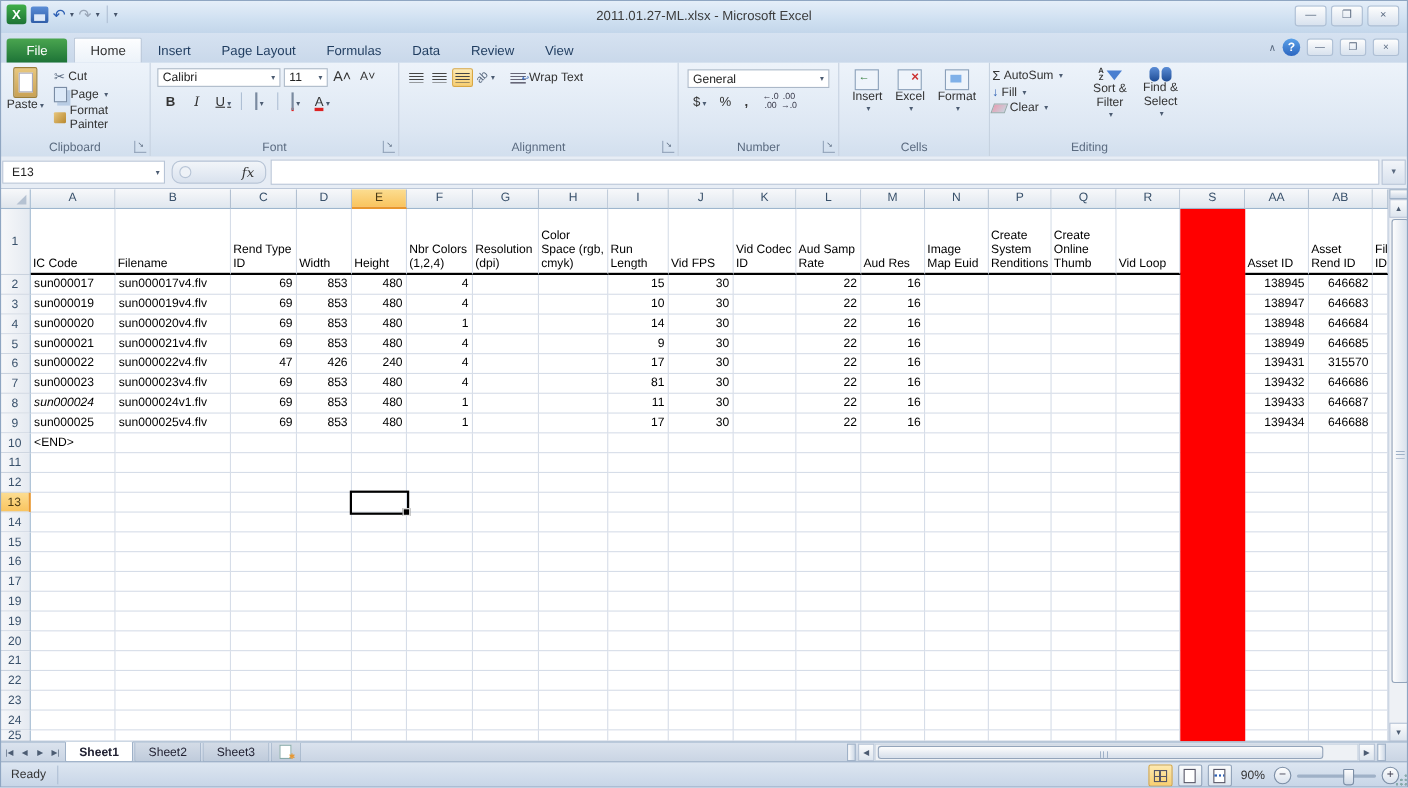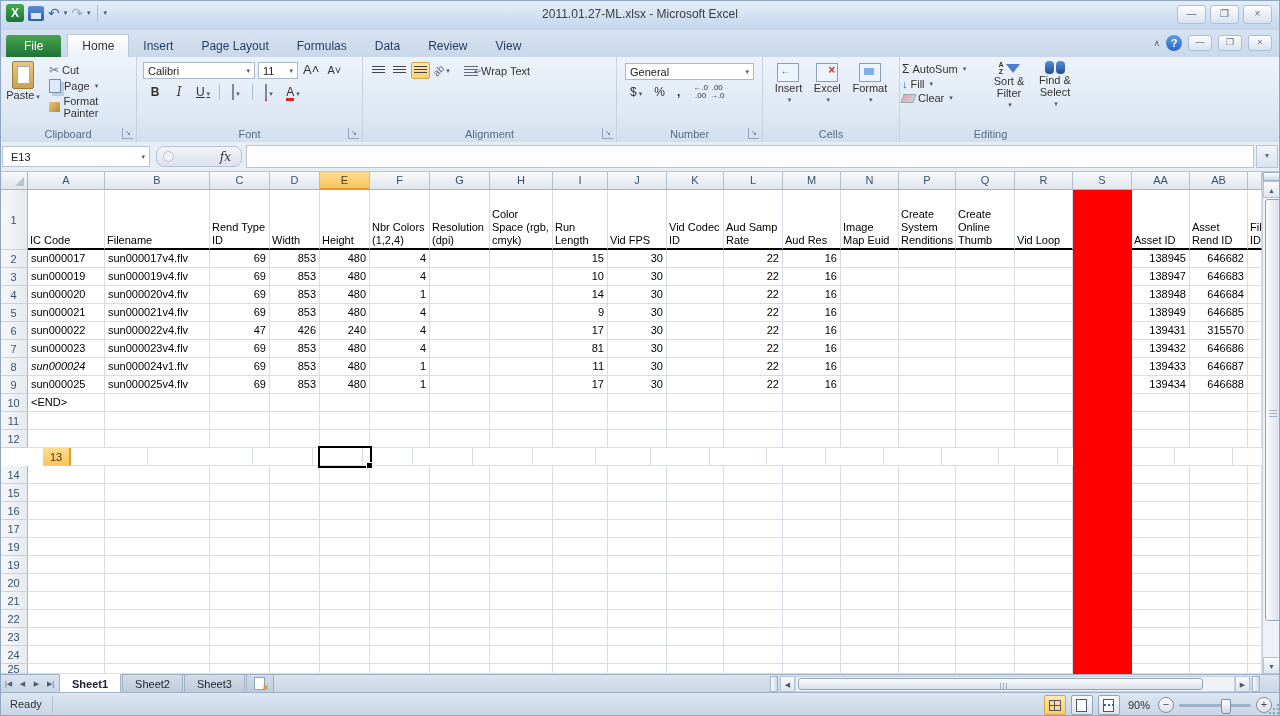--- a/index.html
+++ b/index.html
@@ -728,21 +728,21 @@
         <div class="cell" style="width: 58px; height: 18px;"></div>
         <div class="cell" style="width: 58px; height: 18px;"></div>
         <div class="cell" style="width: 57px; height: 18px;"></div>
         <div class="cell" style="width: 59px; height: 18px;"></div>
         <div class="cell" style="width: 58px; height: 18px;"></div>
         <div class="cell" style="width: 59px; height: 18px;"></div>
         <div class="cell" style="width: 58px; height: 18px;"></div>
         <div class="cell" style="width: 58px; height: 18px;"></div>
         <div class="cell" style="width: 14px; height: 18px;"></div>
       </div>
-      <div class="grid-row" style="height: 18px; margin-left: 43px;">
+      <div class="grid-row" style="height: 18px;">
         <div class="rn sel">13</div>
         <div class="cell" style="width: 77px; height: 18px;"></div>
         <div class="cell" style="width: 105px; height: 18px;"></div>
         <div class="cell" style="width: 60px; height: 18px;"></div>
         <div class="cell" style="width: 50px; height: 18px;"></div>
         <div class="cell" style="width: 50px; height: 18px;"></div>
         <div class="cell" style="width: 60px; height: 18px;"></div>
         <div class="cell" style="width: 60px; height: 18px;"></div>
         <div class="cell" style="width: 63px; height: 18px;"></div>
         <div class="cell" style="width: 55px; height: 18px;"></div>

